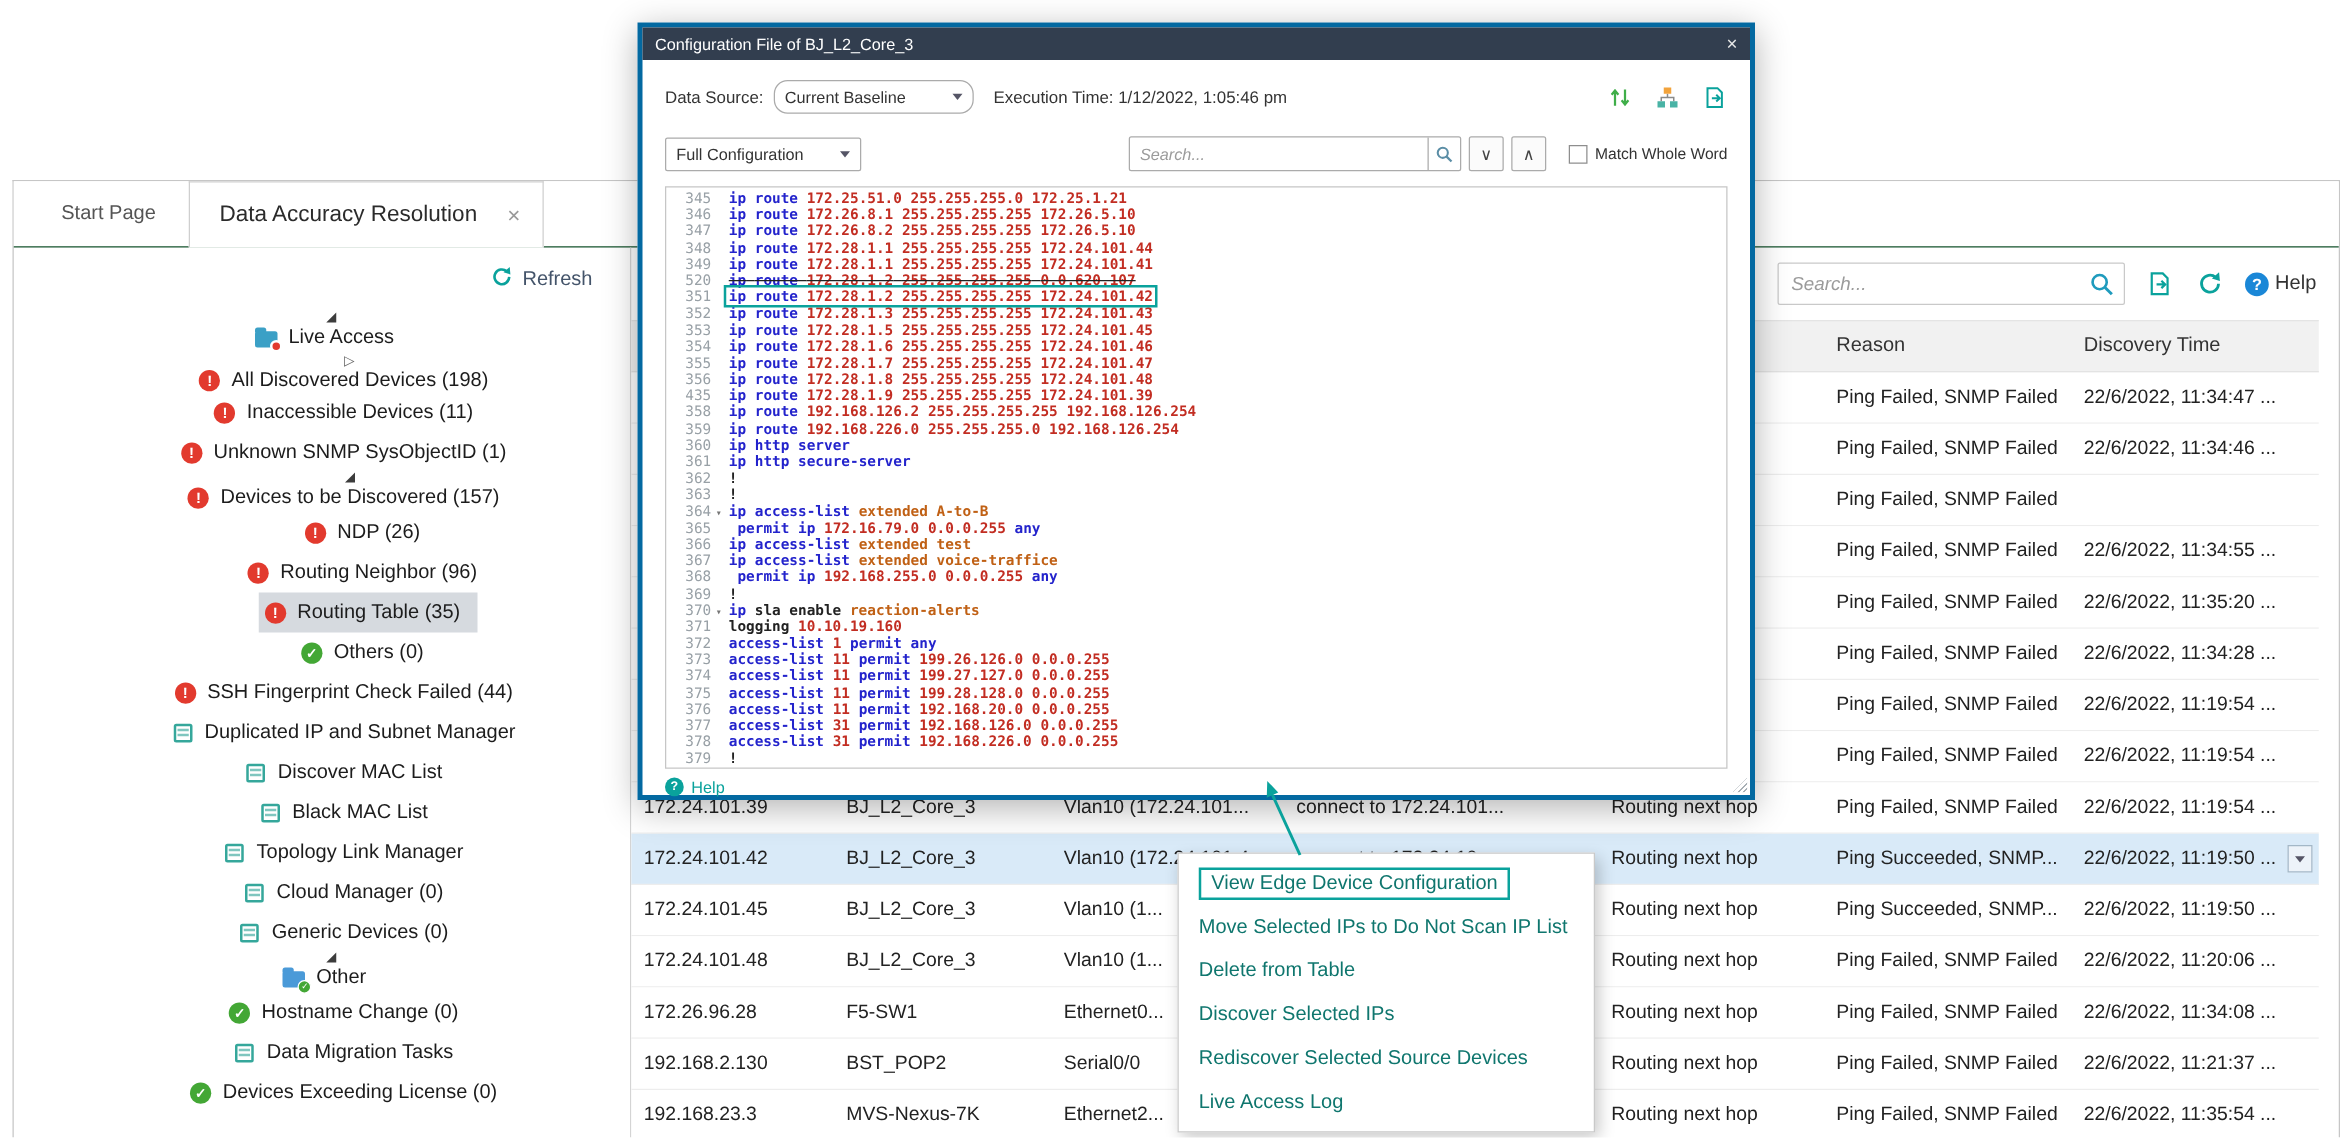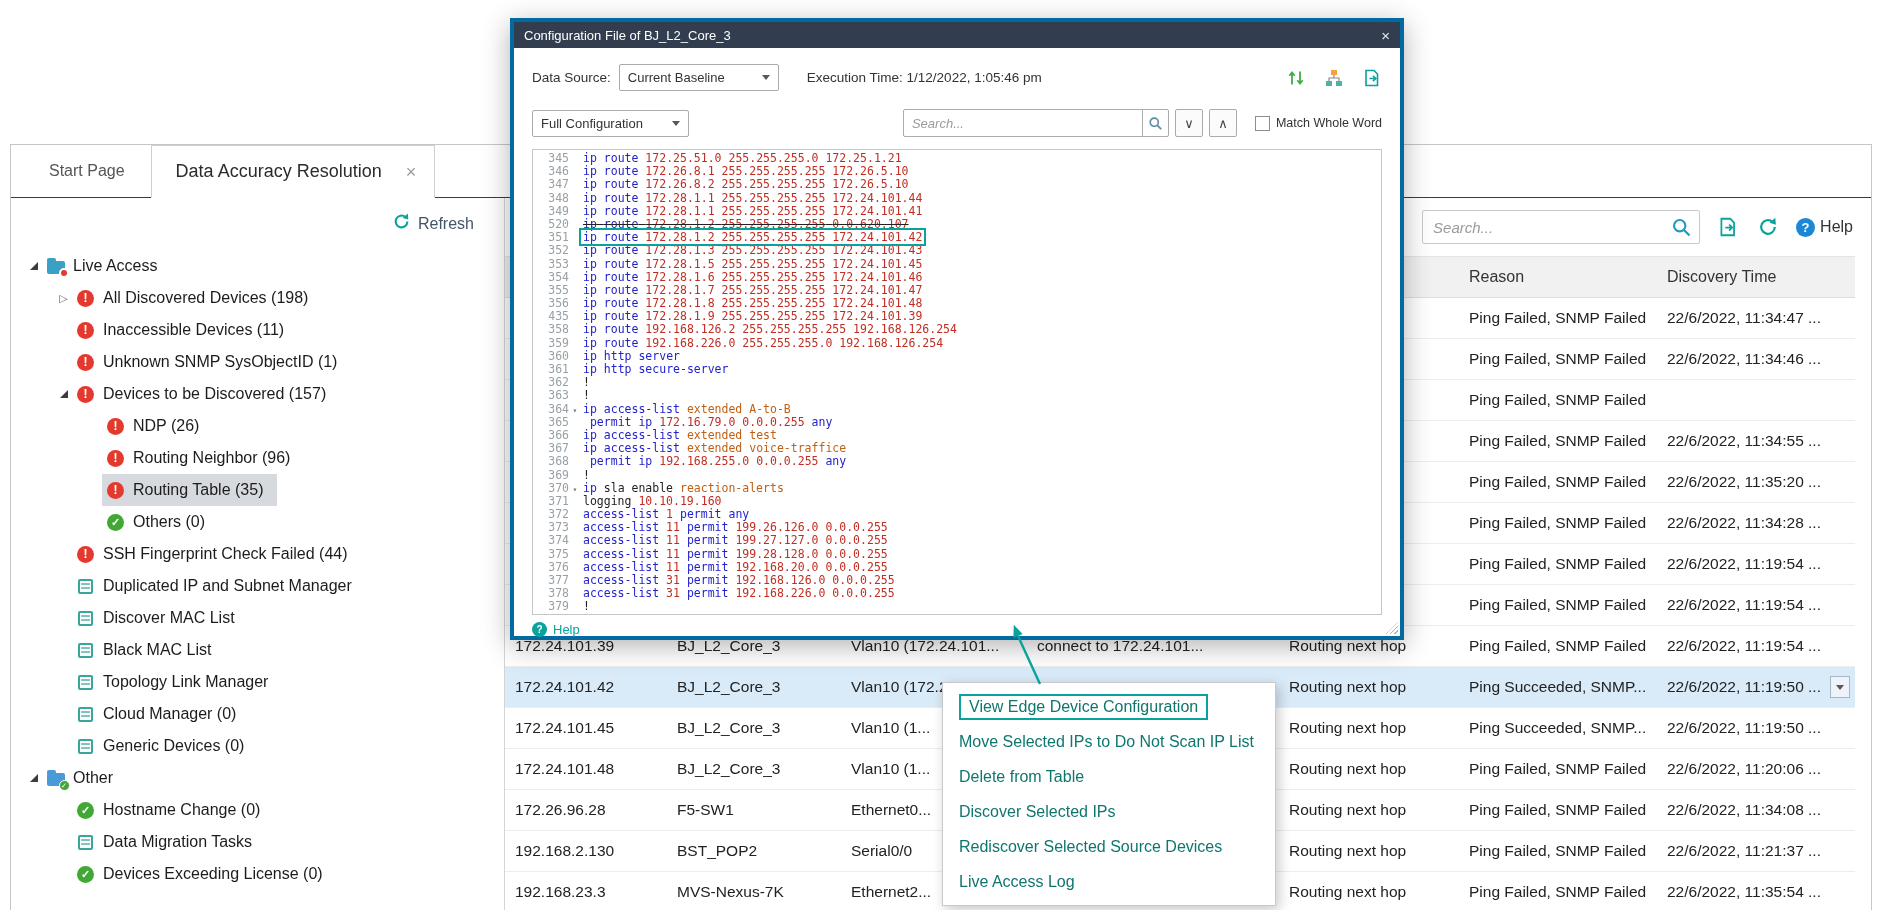--- a/index.html
+++ b/index.html
@@ -11,21 +11,21 @@
   .tabbar{height:53px;border-bottom:1px solid #14532d;display:flex;align-items:flex-end;padding-left:12px;background:#fff;}
   .tab{height:52px;display:flex;align-items:center;padding:0 26px;font-size:16px;color:#555;cursor:default;}
   .tab.active{height:53px;margin-bottom:-1px;border:1px solid #cfcfcf;border-bottom:1px solid #fff;background:#fff;font-size:18px;color:#2b2b2b;padding:0 18px 0 24px;z-index:2;}
   .tab-close{margin-left:24px;color:#9a9a9a;font-size:18px;line-height:1;}
   .content{display:flex;height:712px;}
 
   
   .sidebar{width:494px;border-right:1px solid #d4d4d4;position:relative;flex:0 0 auto;}
   .refresh{position:absolute;top:14px;right:30px;display:flex;align-items:center;gap:7px;font-size:16px;color:#44546a;cursor:pointer;}
   .tree{margin-top:52px;}
-  .titem{display:flex;align-items:center;height:32px;font-size:16px;color:#1c1c1c;cursor:default;}
+  .titem{display:flex;align-items:center;height:32px;font-size:16px;color:#1c1c1c;cursor:default;flex-direction:column;}
   .lvl0{padding-left:14px;}.lvl1{padding-left:44px;}.lvl2{padding-left:74px;}
   .exp{width:17px;flex:0 0 auto;display:flex;align-items:center;justify-content:center;font-size:11px;color:#666;}
   .exp.open::before{content:"";width:0;height:0;border-bottom:8px solid #3c3c3c;border-left:8px solid transparent;}
   .hit{display:flex;align-items:center;gap:8px;height:100%;padding:0 14px 0 4px;white-space:nowrap;}
   .sel .hit{background:#d6dadf;}
   .ic{width:19px;height:19px;position:relative;display:inline-flex;align-items:center;justify-content:center;flex:0 0 auto;}
   .ic-err{width:17px;height:17px;border-radius:50%;background:#e23a2e;color:#fff;font-size:12px;font-weight:bold;display:inline-flex;align-items:center;justify-content:center;}
   .ic-ok{width:17px;height:17px;border-radius:50%;background:#43a735;color:#fff;font-size:11px;font-weight:bold;display:inline-flex;align-items:center;justify-content:center;}
   .fold-shape{position:relative;width:18px;height:13px;background:#3ba0c6;border-radius:2px;display:inline-block;margin-top:3px;}
   .fold-shape::before{content:"";position:absolute;top:-3px;left:0;width:9px;height:4px;background:#3ba0c6;border-radius:2px 2px 0 0;}
@@ -55,39 +55,39 @@
   .row-dd{position:absolute;right:5px;top:9px;width:20px;height:22px;border:1px solid #a3b7c7;background:#edf3f9;display:flex;align-items:center;justify-content:center;cursor:pointer;}
   .caret{width:0;height:0;border-left:4px solid transparent;border-right:4px solid transparent;border-top:5px solid #556;}
 
   
   .modal{position:absolute;left:510px;top:18px;width:894px;height:622px;background:#fff;border:4px solid #0369a1;box-shadow:0 6px 26px rgba(0,0,0,.30);z-index:40;}
   .m-title{height:26px;background:#323e4f;color:#fff;font-size:13px;display:flex;align-items:center;padding:0 10px;}
   .m-close{margin-left:auto;font-size:15px;color:#e8e8e8;cursor:pointer;line-height:1;}
   .m-body{padding:16px 18px 0 18px;}
   .m-row1{display:flex;align-items:center;font-size:13.5px;color:#333;height:27px;}
   .sel-box{height:27px;border:1px solid #ababab;border-radius:2px;background:#fff;display:inline-flex;align-items:center;justify-content:space-between;padding:0 8px;font-size:13px;color:#333;cursor:pointer;}
-  .sel-ds{width:160px;margin-left:8px;}
+  .sel-ds{width:160px;margin-left:8px;border-radius:11px;}
   .sel-fc{width:170px;}
-  .m-exec{margin-left:28px;}
+  .m-exec{margin-left:16px;}
   .m-icons{margin-left:auto;display:flex;align-items:center;gap:18px;}
   .m-icon{width:20px;height:20px;display:inline-flex;align-items:center;justify-content:center;cursor:pointer;}
   .m-row2{margin-top:18px;display:flex;align-items:center;height:28px;}
   .srch{margin-left:214px;display:flex;align-items:center;gap:6px;}
   .s-input{width:266px;height:28px;border:1px solid #ababab;border-radius:2px;display:flex;align-items:center;background:#fff;}
   .s-input input{flex:1;border:none;outline:none;padding:0 8px;font-size:13px;font-style:italic;color:#555;font-family:"Liberation Sans",sans-serif;background:transparent;}
   .s-input input::placeholder{color:#9b9b9b;font-style:italic;}
   .s-ibtn{width:26px;height:26px;border-left:1px solid #ababab;display:flex;align-items:center;justify-content:center;cursor:pointer;}
   .s-btn{width:28px;height:28px;border:1px solid #ababab;border-radius:2px;background:#fbfbfb;font-size:13px;color:#444;display:inline-flex;align-items:center;justify-content:center;cursor:pointer;}
   .cbwrap{display:flex;align-items:center;gap:6px;margin-left:12px;font-size:12.5px;color:#333;white-space:nowrap;}
   .cbx{width:15px;height:15px;border:1px solid #8e8e8e;background:#fff;flex:0 0 auto;cursor:pointer;}
   .cfgbox{margin-top:12px;height:466px;border:1px solid #c6c6c6;overflow:hidden;padding-top:2px;background:#fff;}
   .cfg-line{height:13.2px;line-height:13.2px;font-family:"DejaVu Sans Mono",monospace;font-size:11.5px;white-space:pre;color:#222;}
   .ln{display:inline-block;width:36px;text-align:right;color:#98a0a6;}
   .foldslot{display:inline-block;width:12px;text-align:center;color:#777;font-size:8px;}
-  .code{padding:0 2px;}
+  .code{padding:0 2px;font-weight:bold;}
   .code.strike{text-decoration:line-through;}
   .code.hl-line{outline:2px solid #0aa29c;}
   .tk-k{color:#2323cc;}
   .tk-n{color:#c22d22;}
   .tk-s{color:#c06014;}
   .m-help{margin-top:7px;display:flex;align-items:center;gap:6px;font-size:13px;color:#0aa29c;cursor:pointer;}
   .qcirc2{width:15px;height:15px;border-radius:50%;background:#0aa29c;color:#fff;font-size:10px;font-weight:bold;display:inline-flex;align-items:center;justify-content:center;}
   .rsz{position:absolute;right:2px;bottom:2px;width:12px;height:12px;background:repeating-linear-gradient(-45deg,transparent 0 2px,#a8b0b6 2px 3px);clip-path:polygon(100% 0,100% 100%,0 100%);cursor:nwse-resize;}
 
   

